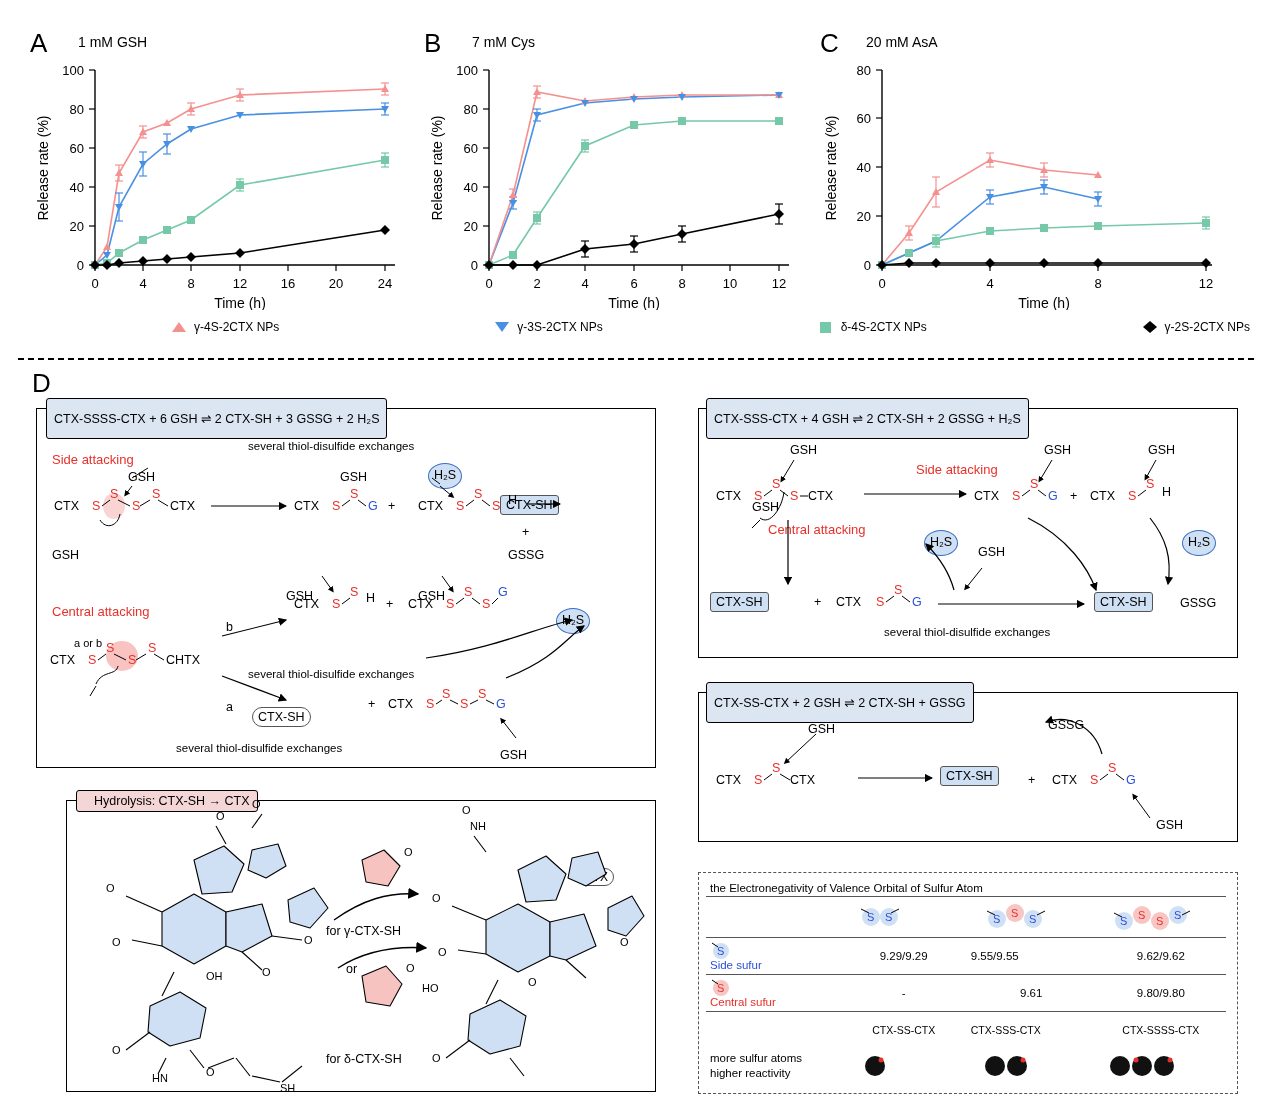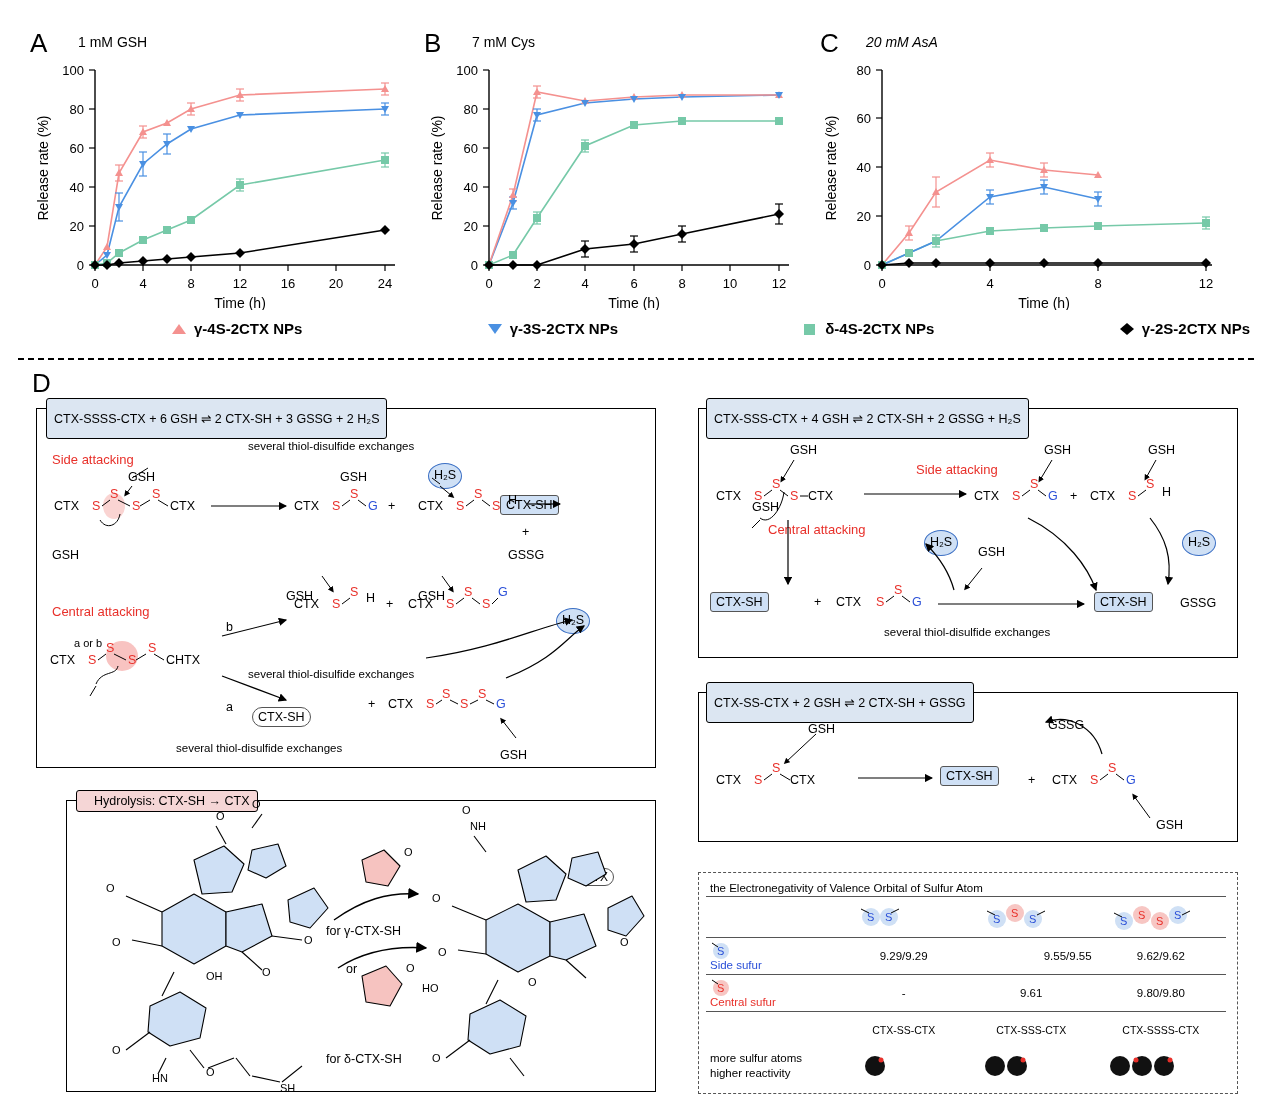--- a/index.html
+++ b/index.html
@@ -2,21 +2,21 @@
 <html><head>
 <meta charset="utf-8">
 <style>
   html,body{margin:0;padding:0;}
   body{width:1270px;height:1110px;background:#ffffff;font-family:"Liberation Sans",sans-serif;color:#000;position:relative;overflow:hidden;}
   .panel-letter{position:absolute;font-size:26px;font-weight:400;font-family:"Liberation Sans",sans-serif;}
   .chart-title{position:absolute;font-size:14px;}
   .chart-box{position:absolute;}
   svg{display:block;}
   .tick-label{font-size:13px;}
-  .legend{position:absolute;left:170px;top:320px;width:1080px;display:flex;justify-content:space-between;align-items:center;font-size:15px;font-weight:bold;}
+  .legend{position:absolute;left:170px;top:320px;width:1080px;display:flex;justify-content:space-between;align-items:center;font-size:12px;}
   .legend-item{display:flex;align-items:center;gap:6px;}
   .dashed-sep{position:absolute;left:18px;top:358px;width:1236px;border-top:2px dashed #000;}
   .box{position:absolute;border:1px solid #000;box-sizing:border-box;}
   .dashbox{position:absolute;border:1px dashed #555;box-sizing:border-box;}
   .eqbox{position:absolute;border:1px solid #000;border-radius:3px;background:#dce6f2;font-size:12.5px;padding:12px 7px;box-sizing:border-box;white-space:nowrap;}
   .eqbox2{position:absolute;border:1px solid #000;border-radius:3px;background:#f5d6d6;font-size:12.5px;padding:3px 7px;box-sizing:border-box;white-space:nowrap;}
   .lbl{position:absolute;font-size:12.5px;white-space:nowrap;}
   .lbl-red{position:absolute;font-size:13px;color:#e8302a;white-space:nowrap;}
   .lbl-sm{position:absolute;font-size:11.5px;white-space:nowrap;}
   .hilite{position:absolute;font-size:12.5px;background:#cfe0f5;border:1px solid #555;border-radius:3px;padding:2px 5px;white-space:nowrap;}
@@ -297,21 +297,21 @@
           <polygon points="171,194 176,199 171,204 166,199"></polygon>
       <polygon points="220,189 225,194 220,199 215,194"></polygon>
           <polygon points="268,179 273,184 268,189 263,184"></polygon>
       <polygon points="365,159 370,164 365,169 360,164"></polygon>
     </g>
   </g>
 </svg>
 </div>
 
 <div class="panel-letter" style="left:820px;top:28px;">C</div>
-<div class="chart-title" style="left:866px;top:34px;font-style:italic;">20 mM AsA</div>
+<div class="chart-title" style="left:866px;top:34px;">20 mM AsA</div>
 <div class="chart-box" style="left:812px;top:50px;">
 <svg width="420" height="260" viewBox="0 0 420 260">
   <g font-family="Liberation Sans, sans-serif">
     <line x1="70" y1="20" x2="70" y2="215" stroke="#000" stroke-width="1.4"></line>
     <line x1="70" y1="215" x2="400" y2="215" stroke="#000" stroke-width="1.4"></line>
     <g stroke="#000" stroke-width="1.2">
       <line x1="70" y1="215" x2="64" y2="215"></line>
           <line x1="70" y1="166" x2="64" y2="166"></line>
       <line x1="70" y1="117" x2="64" y2="117"></line>
           <line x1="70" y1="68" x2="64" y2="68"></line>
@@ -819,40 +819,40 @@
     <tr class="rowline">
       <td>
         <svg width="22" height="18" style="vertical-align:middle">
               <circle cx="11" cy="10" r="8" fill="#cfe0f5"></circle>
               <text x="7" y="14" font-size="11" fill="#2a4fd8">S</text>
               <line x1="2" y1="2" x2="8" y2="6" stroke="#000"></line>
             </svg>
         <span style="color:#2a4fd8;">Side sufur</span>
       </td>
       <td style="text-align:center;">9.29/9.29</td>
-      <td style="text-align:right;">9.55/9.55</td>
+      <td style="text-align:left;">9.55/9.55</td>
       <td style="text-align:center;">9.62/9.62</td>
     </tr>
     <tr class="rowline">
       <td>
         <svg width="22" height="18" style="vertical-align:middle">
               <circle cx="11" cy="10" r="8" fill="#f7c6c3"></circle>
               <text x="7" y="14" font-size="11" fill="#e8302a">S</text>
               <line x1="2" y1="2" x2="8" y2="6" stroke="#000"></line>
             </svg>
         <span style="color:#e8302a;">Central sufur</span>
       </td>
       <td style="text-align:center;">-</td>
       <td style="text-align:center;">9.61</td>
       <td style="text-align:center;">9.80/9.80</td>
     </tr>
     <tr class="rowline">
       <td style="height:30px;"></td>
       <td style="text-align:center;font-size:10.5px;">CTX-SS-CTX</td>
-      <td style="text-align:center;font-size:10.5px;">CTX-SSS-CTX</td>
+      <td style="text-align:left;font-size:10.5px;">CTX-SSS-CTX</td>
       <td style="text-align:center;font-size:10.5px;">CTX-SSSS-CTX</td>
     </tr>
     <tr>
       <td style="font-size:11.5px;line-height:1.3;">
         <div>more sulfur atoms</div>
         <div>higher reactivity</div>
       </td>
       <td style="text-align:center;">
         <svg width="60" height="28">
               <circle cx="30" cy="14" r="10" fill="#111"></circle>

